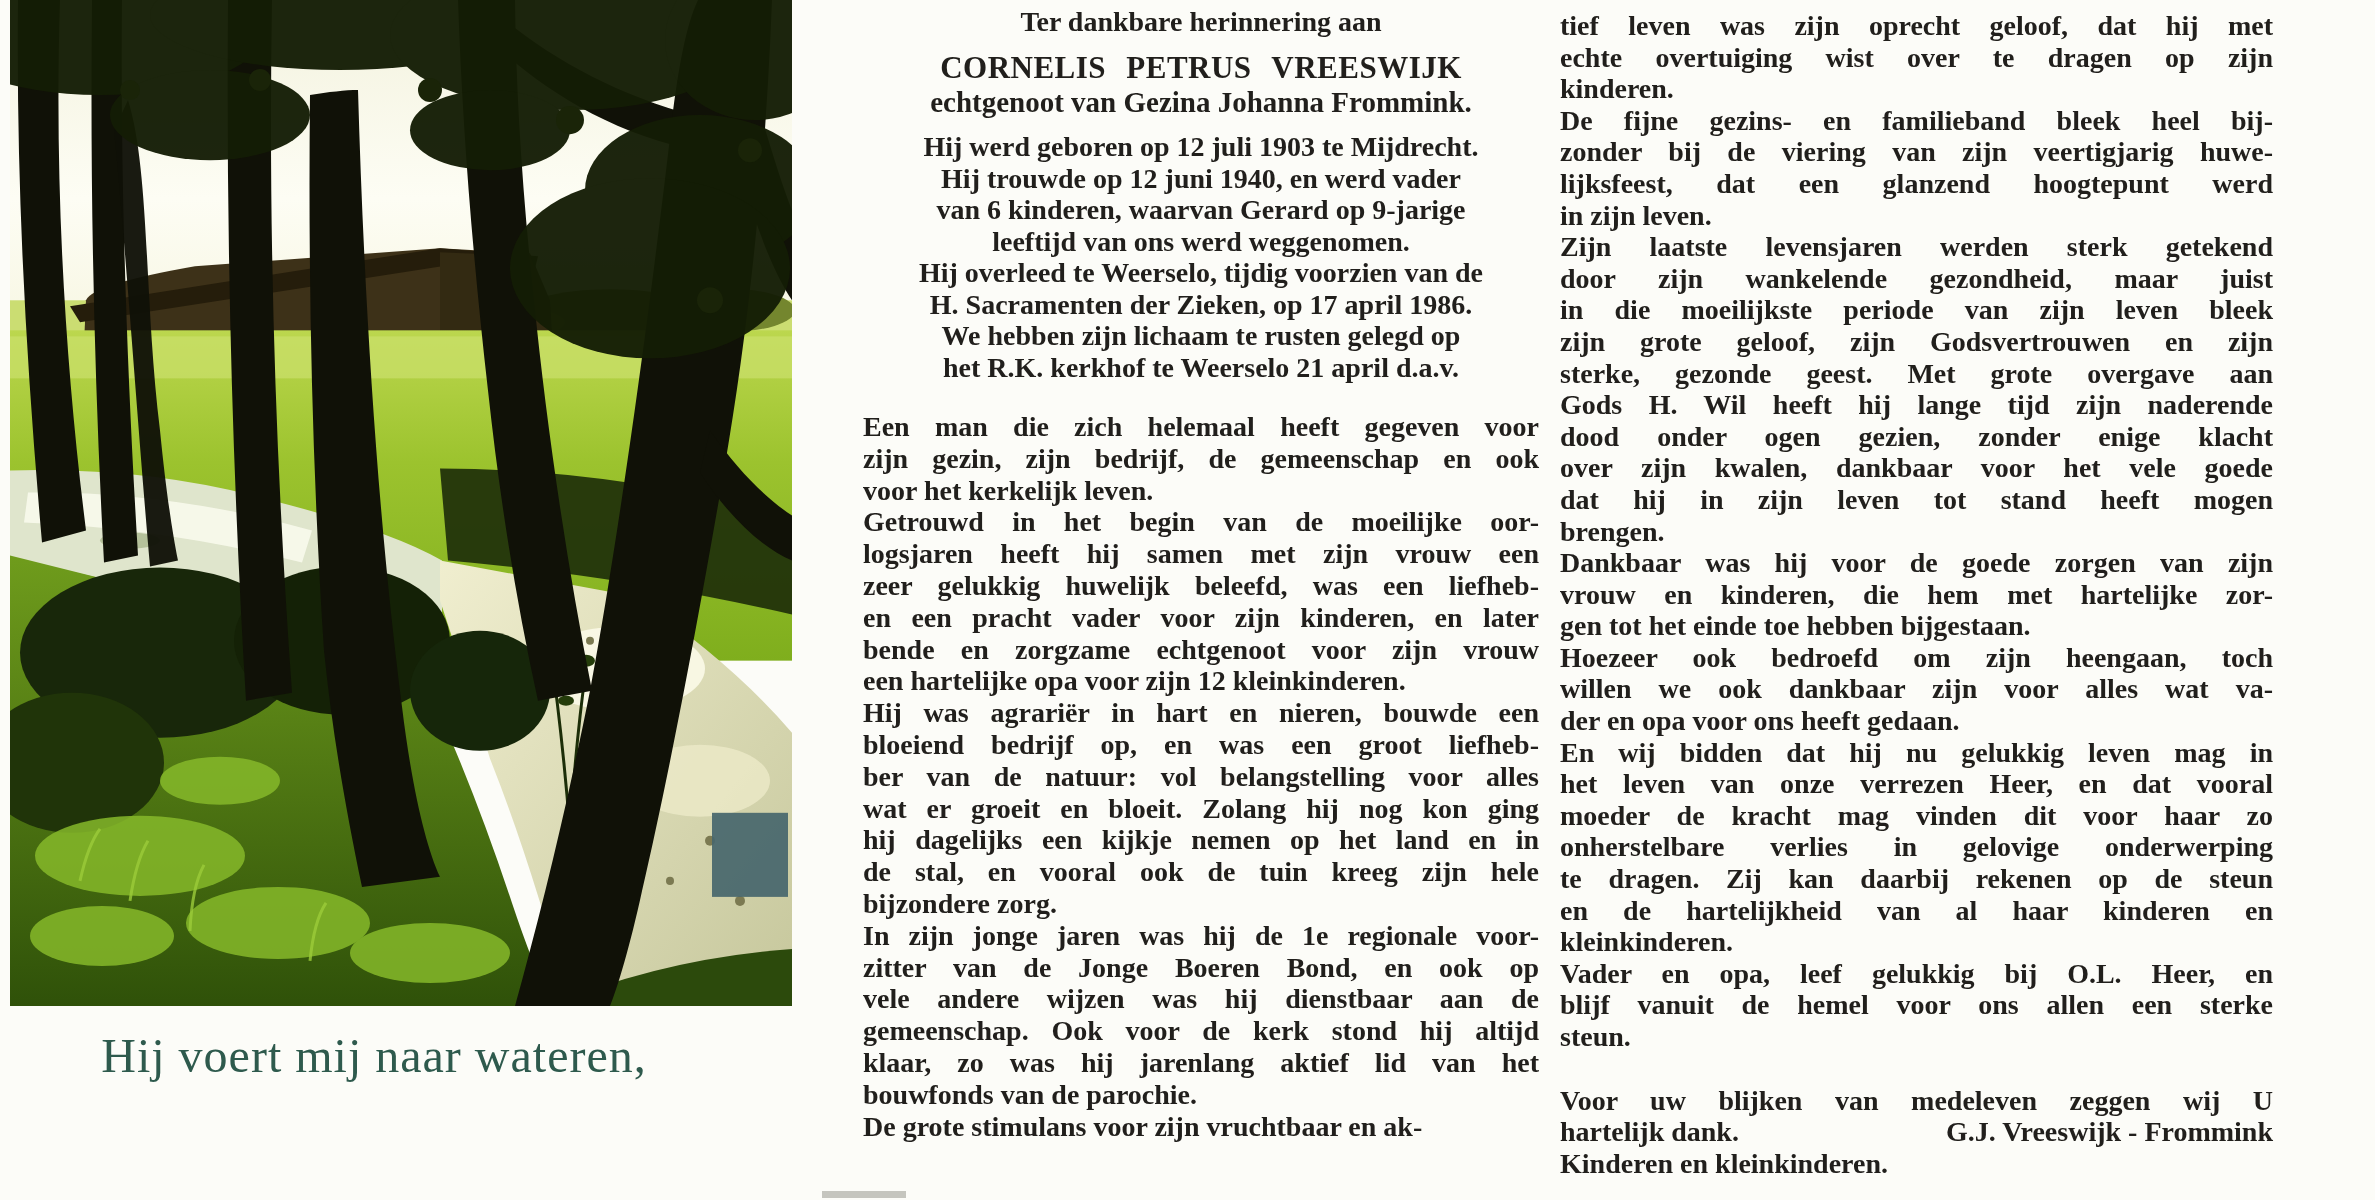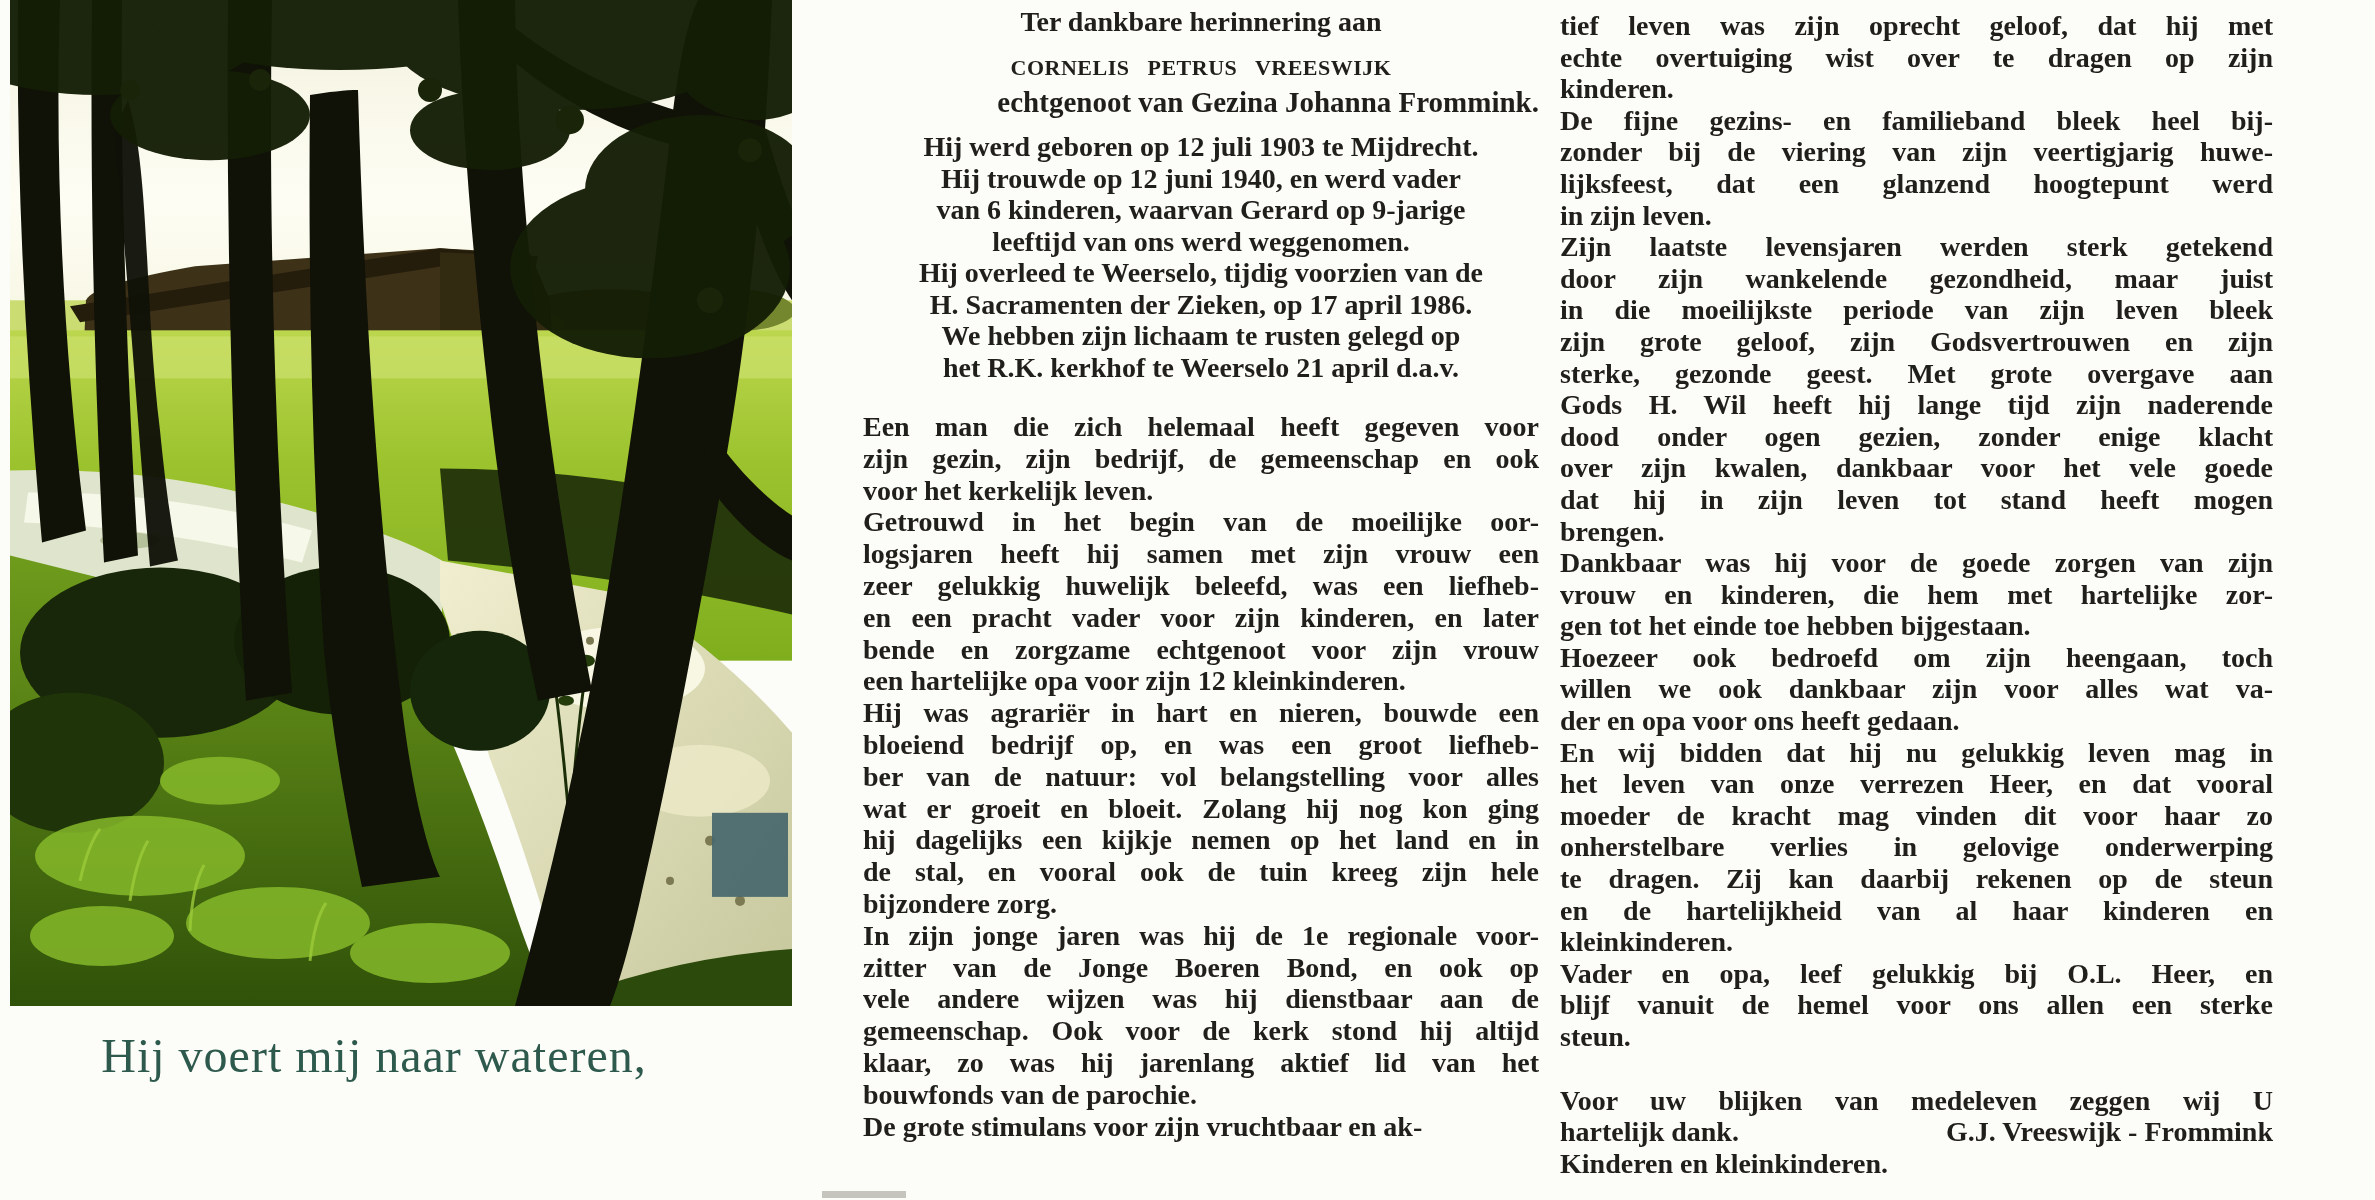--- a/index.html
+++ b/index.html
@@ -9,22 +9,22 @@
   #photo-wrap{position:absolute;left:10px;top:0;width:782px;height:1006px;}
   #photo-wrap svg{display:block;width:100%;height:100%;}
   #quote{position:absolute;left:0;top:1030px;width:748px;text-align:center;
          color:#2e5a4d;font-size:48px;line-height:51px;letter-spacing:1px;font-weight:400;}
   
   .col{position:absolute;top:0;font-weight:700;}
   #mid-col{left:863px;width:676px;font-size:28px;}
   #right-col{left:1560px;width:713px;font-size:28px;padding-top:10px;}
   .cline{text-align:center;line-height:31.5px;white-space:nowrap;}
   #intro{margin-top:6px;line-height:31px;}
-  #dec-name{margin-top:13px;line-height:36px;font-size:22px;word-spacing:12px;letter-spacing:.5px;}
-  #spouse{margin-top:1px;line-height:31px;font-size:29px;text-align:right;}
+  #dec-name{margin-top:13px;line-height:36px;font-size:31px;word-spacing:12px;letter-spacing:.5px;}
+  #spouse{margin-top:1px;line-height:31px;font-size:29px;}
   #bio{margin-top:13px;}
   #mid-body{margin-top:28px;}
   .para{margin:0;}
   .jline{line-height:31.8px;text-align:justify;text-align-last:justify;}
   #right-col .jline{line-height:31.6px;}
   .jline.last{text-align-last:left;}
   #thanks{margin-top:32px;}
   #thanks .row2{display:flex;justify-content:space-between;line-height:31.6px;}
   #thanks .row3{text-align:left;line-height:31.6px;padding-right:4px;}
   

